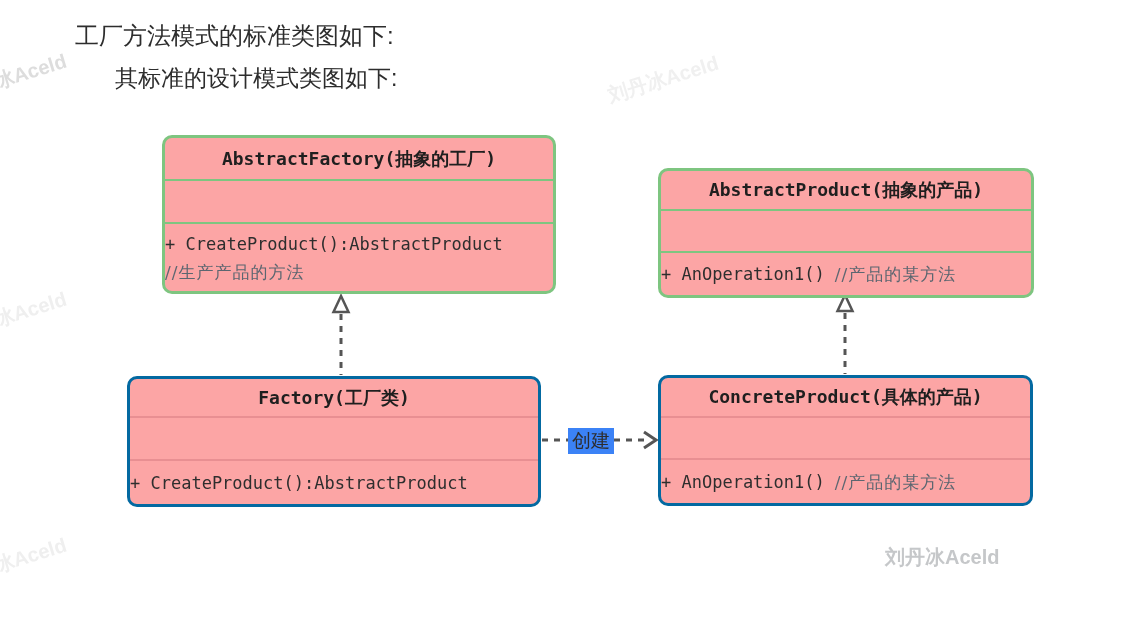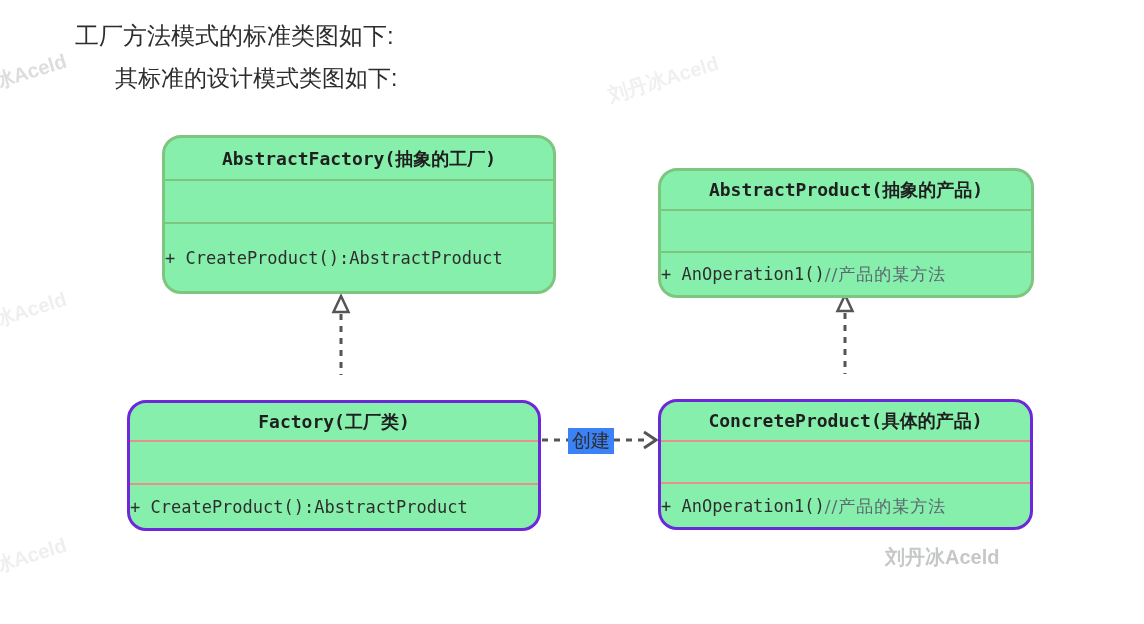--- a/index.html
+++ b/index.html
@@ -31,27 +31,27 @@
   .signature {
     position: absolute;
     left: 885px; top: 544px;
     font-size: 20px; font-weight: bold;
     color: #c5c7c9;
     white-space: nowrap;
   }
 
   .uml-box {
     position: absolute;
-    background: #86efac;
-    border-radius: 19px;
+    background: #fca5a5;
+    border-radius: 10px;
     display: flex;
     flex-direction: column;
   }
   .uml-box.green { border: 3px solid #7ec580; }
-  .uml-box.red   { border: 3px solid #6d28d9; margin-top: 24px; }
+  .uml-box.red   { border: 3px solid #0369a1; }
 
   .uml-title {
     display: flex; align-items: center; justify-content: center;
     font-family: "DejaVu Sans Mono", monospace;
     font-weight: bold;
     font-size: 18px;
     color: #1f1f1f;
     white-space: nowrap;
   }
   .uml-attrs { border-top: 2px solid; border-bottom: 2px solid; }
@@ -60,21 +60,21 @@
 
   .uml-methods {
     flex: 1;
     display: flex; flex-direction: column; justify-content: center;
     font-family: "DejaVu Sans Mono", monospace;
     font-size: 17px;
     line-height: 28px;
     color: #2e2e2e;
     white-space: nowrap;
   }
-  .mrow { display: flex; align-items: flex-end; }
+  .mrow { display: flex; align-items: flex-end; gap: 10px; }
   .comment {
     color: #5c6670;
     font-family: "DejaVu Serif", serif;
     letter-spacing: 1px;
   }
 
   svg.overlay { position: absolute; left: 0; top: 0; pointer-events: none; }
 
   .create-label {
     position: absolute;
@@ -112,20 +112,21 @@
       <line x1="542" y1="440" x2="648" y2="440" stroke="#555555" stroke-width="3" stroke-dasharray="6,6"></line>
       <polyline points="644,432 656,440 644,448" fill="none" stroke="#555555" stroke-width="3"></polyline>
     </g>
   </svg>
 
   <div class="uml-box green" style="left:162px; top:135px; width:394px; height:159px;">
     <div class="uml-title" style="height:41px;">AbstractFactory(抽象的工厂)</div>
     <div class="uml-attrs" style="height:45px;"></div>
     <div class="uml-methods">
       <div>+ CreateProduct():AbstractProduct</div>
+      <div class="comment">//生产产品的方法</div>
     </div>
   </div>
 
   <div class="uml-box green" style="left:658px; top:168px; width:376px; height:130px;">
     <div class="uml-title" style="height:38px;">AbstractProduct(抽象的产品)</div>
     <div class="uml-attrs" style="height:44px;"></div>
     <div class="uml-methods">
       <div class="mrow">
         <span>+ AnOperation1()</span>
         <span class="comment">//产品的某方法</span>

